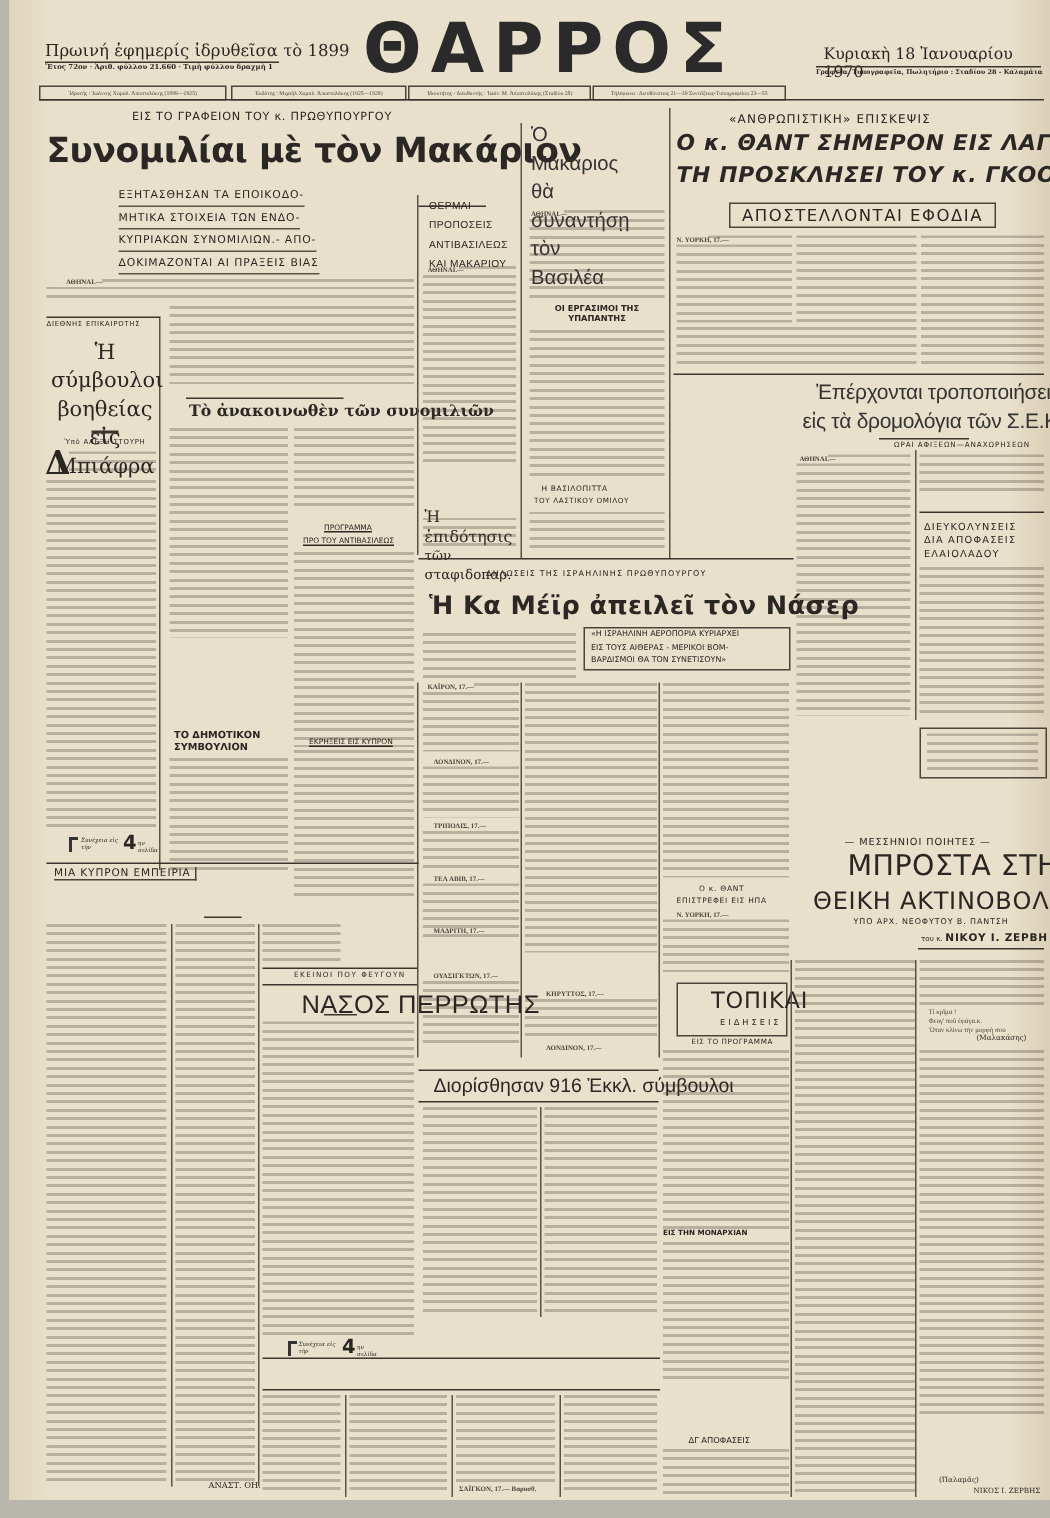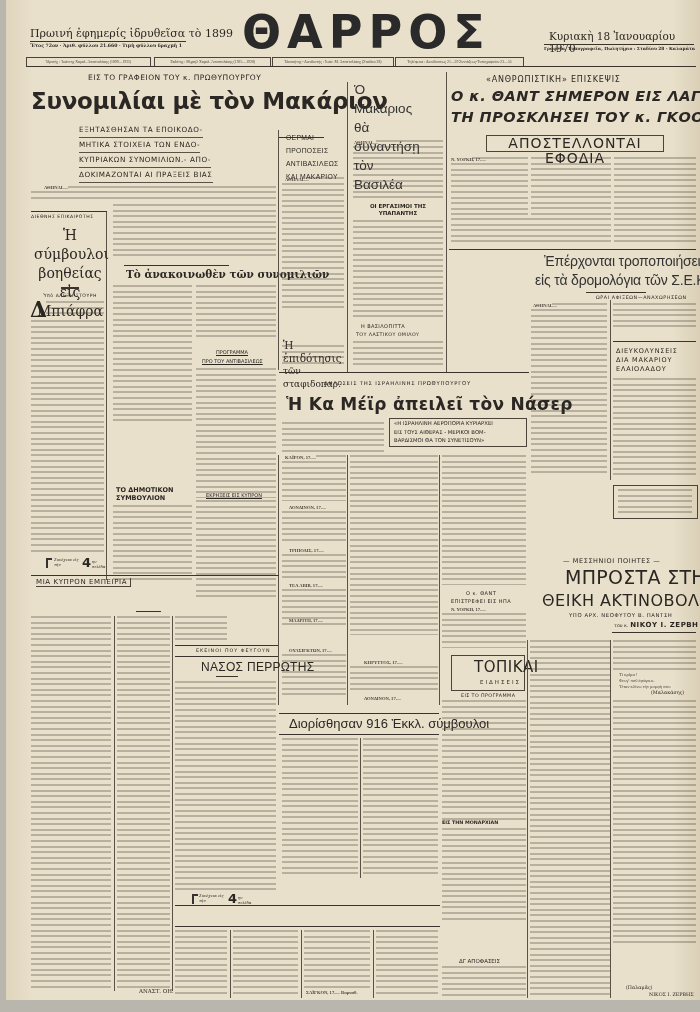--- a/index.html
+++ b/index.html
@@ -129,21 +129,21 @@
   <div class="filler" style="left:347px;top:220px;width:90px;height:100px;"></div>
   <div class="abs sans" style="left:355px;top:323px;font-size:5px;letter-spacing:.4px;">Η ΒΑΣΙΛΟΠΙΤΤΑ</div>
   <div class="abs sans" style="left:350px;top:332px;font-size:4.8px;letter-spacing:.4px;">ΤΟΥ ΛΑΣΤΙΚΟΥ ΟΜΙΛΟΥ</div>
   <div class="filler" style="left:347px;top:341px;width:90px;height:26px;"></div>
 
   <div class="vrule" style="left:440px;top:72px;height:300px;"></div>
   <div class="abs sans" style="left:480px;top:75px;font-size:8px;letter-spacing:.8px;">«ΑΝΘΡΩΠΙΣΤΙΚΗ» ΕΠΙΣΚΕΨΙΣ</div>
   <div class="abs sans hl" style="left:445px;top:88px;font-size:14.5px;font-weight:bold;font-style:italic;letter-spacing:.5px;">Ο κ. ΘΑΝΤ ΣΗΜΕΡΟΝ ΕΙΣ ΛΑΓΚΟΣ</div>
   <div class="abs sans hl" style="left:445px;top:109px;font-size:14.5px;font-weight:bold;font-style:italic;letter-spacing:.5px;">ΤΗ ΠΡΟΣΚΛΗΣΕΙ ΤΟΥ κ. ΓΚΟΟΥΟΝ</div>
   <div class="box" style="left:480px;top:135px;width:176px;height:15px;">
-    <div class="sans" style="font-size:14px;letter-spacing:1px;text-align:center;line-height:15px;">ΑΠΟΣΤΕΛΛΟΝΤΑΙ ΕΦΟΔΙΑ</div>
+    <div class="sans" style="font-size:11px;letter-spacing:1px;text-align:center;line-height:15px;">ΑΠΟΣΤΕΛΛΟΝΤΑΙ ΕΦΟΔΙΑ</div>
   </div>
   <div class="abs txt" style="left:445px;top:157px;font-weight:bold;">Ν. ΥΟΡΚΗ, 17.—</div>
   <div class="filler" style="left:466px;top:157px;width:56px;height:4px;"></div>
   <div class="filler" style="left:445px;top:163px;width:77px;height:52px;"></div>
   <div class="filler" style="left:525px;top:157px;width:80px;height:58px;"></div>
   <div class="filler" style="left:608px;top:157px;width:82px;height:58px;"></div>
   <div class="rule" style="left:443px;top:249px;width:247px;height:1px;"></div>
   <div class="filler" style="left:445px;top:218px;width:160px;height:28px;"></div>
   <div class="filler" style="left:608px;top:218px;width:82px;height:28px;"></div>
 
@@ -152,21 +152,21 @@
   <div class="rule" style="left:580px;top:292px;width:60px;height:1px;"></div>
   <div class="abs sans" style="left:590px;top:295px;font-size:4.8px;letter-spacing:.6px;">ΩΡΑΙ ΑΦΙΞΕΩΝ—ΑΝΑΧΩΡΗΣΕΩΝ</div>
   <div class="abs txt" style="left:527px;top:303px;font-weight:bold;">ΑΘΗΝΑΙ.—</div>
   <div class="filler" style="left:546px;top:303px;width:55px;height:4px;"></div>
   <div class="filler" style="left:525px;top:309px;width:76px;height:168px;"></div>
   <div class="vrule" style="left:604px;top:300px;height:180px;"></div>
   <div class="filler" style="left:607px;top:303px;width:83px;height:27px;"></div>
   <div class="rule" style="left:607px;top:341px;width:83px;height:1px;"></div>
   <div class="abs sans" style="left:610px;top:347px;width:82px;font-size:6.5px;line-height:9px;letter-spacing:.8px;">
     <div>ΔΙΕΥΚΟΛΥΝΣΕΙΣ</div>
-    <div>ΔΙΑ ΜΑΚΑΡΙΟΥ</div>
+    <div>ΔΙΑ ΑΠΟΦΑΣΕΙΣ</div>
     <div>ΕΛΑΙΟΛΑΔΟΥ</div>
   </div>
   <div class="filler" style="left:607px;top:378px;width:83px;height:100px;"></div>
   <div class="box" style="left:607px;top:485px;width:83px;height:32px;">
     <div class="filler" style="left:4px;top:3px;width:74px;height:26px;"></div>
   </div>
 
   <div class="rule" style="left:273px;top:372px;width:250px;height:1px;"></div>
   <div class="abs sans" style="left:318px;top:380px;font-size:5.3px;letter-spacing:.8px;">ΔΗΛΩΣΕΙΣ ΤΗΣ ΙΣΡΑΗΛΙΝΗΣ ΠΡΩΘΥΠΟΥΡΓΟΥ</div>
   <div class="abs sans hl" style="left:280px;top:394px;font-size:17px;font-weight:bold;letter-spacing:.3px;">Ἡ Κα Μέϊρ ἀπειλεῖ τὸν Νάσερ</div>
@@ -230,21 +230,21 @@
   <div class="filler" style="left:25px;top:616px;width:80px;height:372px;"></div>
   <div class="vrule" style="left:108px;top:616px;height:375px;"></div>
   <div class="filler" style="left:111px;top:616px;width:53px;height:372px;"></div>
   <div class="vrule" style="left:166px;top:616px;height:375px;"></div>
   <div class="filler" style="left:169px;top:616px;width:52px;height:28px;"></div>
   <div class="abs serif" style="left:133px;top:988px;font-size:5.5px;">ΑΝΑΣΤ. ΟΗ.</div>
 
   <div class="rule" style="left:169px;top:645px;width:103px;height:1px;"></div>
   <div class="abs sans" style="left:190px;top:648px;font-size:4.8px;letter-spacing:1px;">ΕΚΕΙΝΟΙ ΠΟΥ ΦΕΥΓΟΥΝ</div>
   <div class="rule" style="left:169px;top:656px;width:103px;height:1px;"></div>
-  <div class="abs cond" style="left:195px;top:660px;font-size:12px;letter-spacing:.3px;">ΝΑΣΟΣ ΠΕΡΡΩΤΗΣ</div>
+  <div class="abs cond" style="left:195px;top:660px;font-size:17px;letter-spacing:.3px;">ΝΑΣΟΣ ΠΕΡΡΩΤΗΣ</div>
   <div class="rule" style="left:210px;top:676px;width:22px;height:1px;"></div>
   <div class="filler" style="left:169px;top:681px;width:101px;height:212px;"></div>
   <div class="abs" style="left:186px;top:894px;width:80px;height:12px;">
     <span class="abs" style="left:0;top:0;width:4px;height:8px;border-left:2px solid #333;border-top:2px solid #333;"></span>
     <span class="abs serif" style="left:7px;top:0;font-size:3.8px;font-style:italic;width:28px;line-height:4.5px;">Συνέχεια εἰς τὴν</span>
     <span class="abs sans" style="left:36px;top:-3px;font-size:13px;font-weight:bold;">4</span>
     <span class="abs serif" style="left:46px;top:2px;font-size:3.8px;width:16px;line-height:4.5px;">ην σελίδα</span>
   </div>
 
   <div class="abs sans" style="left:557px;top:557px;font-size:6.5px;letter-spacing:.6px;">— ΜΕΣΣΗΝΙΟΙ ΠΟΙΗΤΕΣ —</div>

